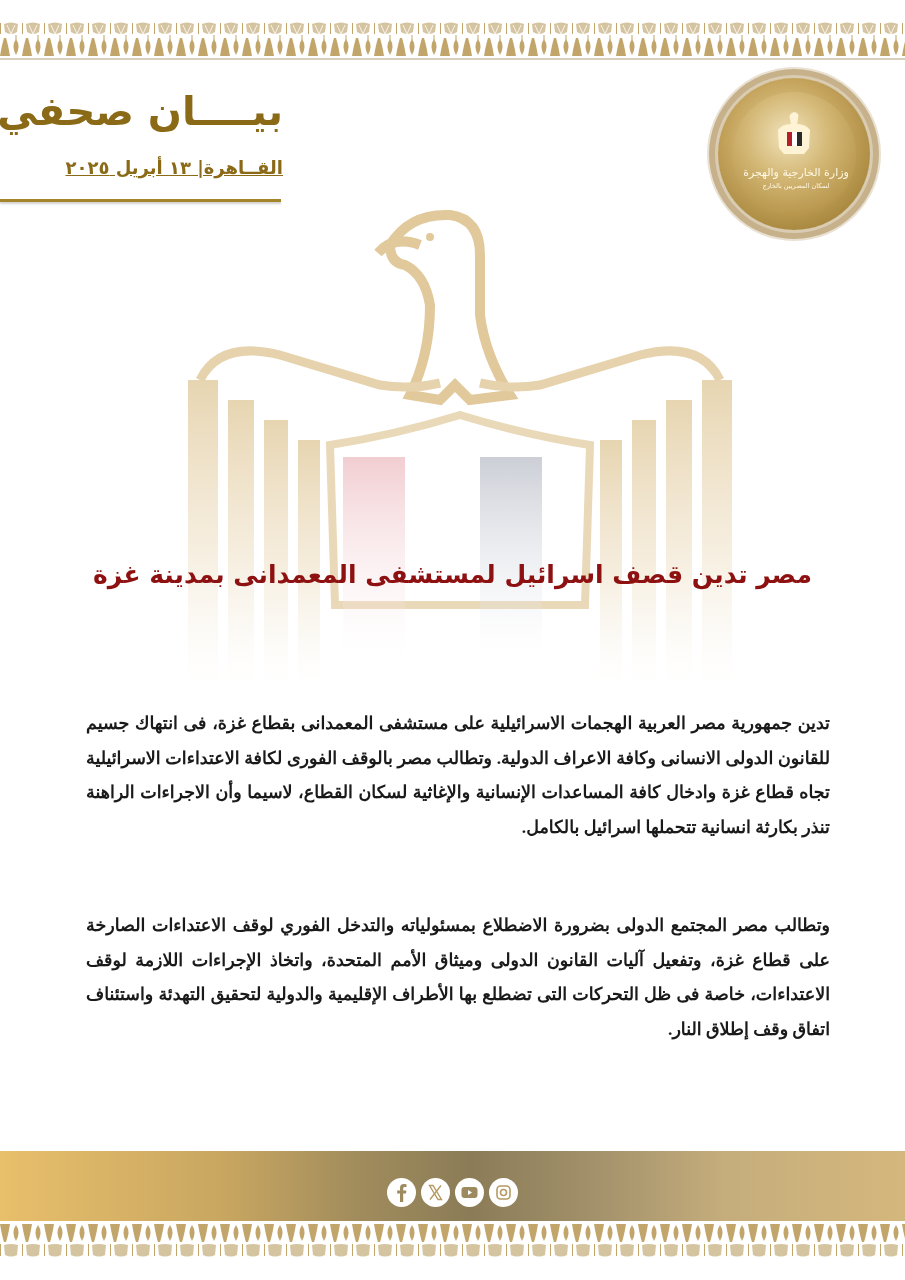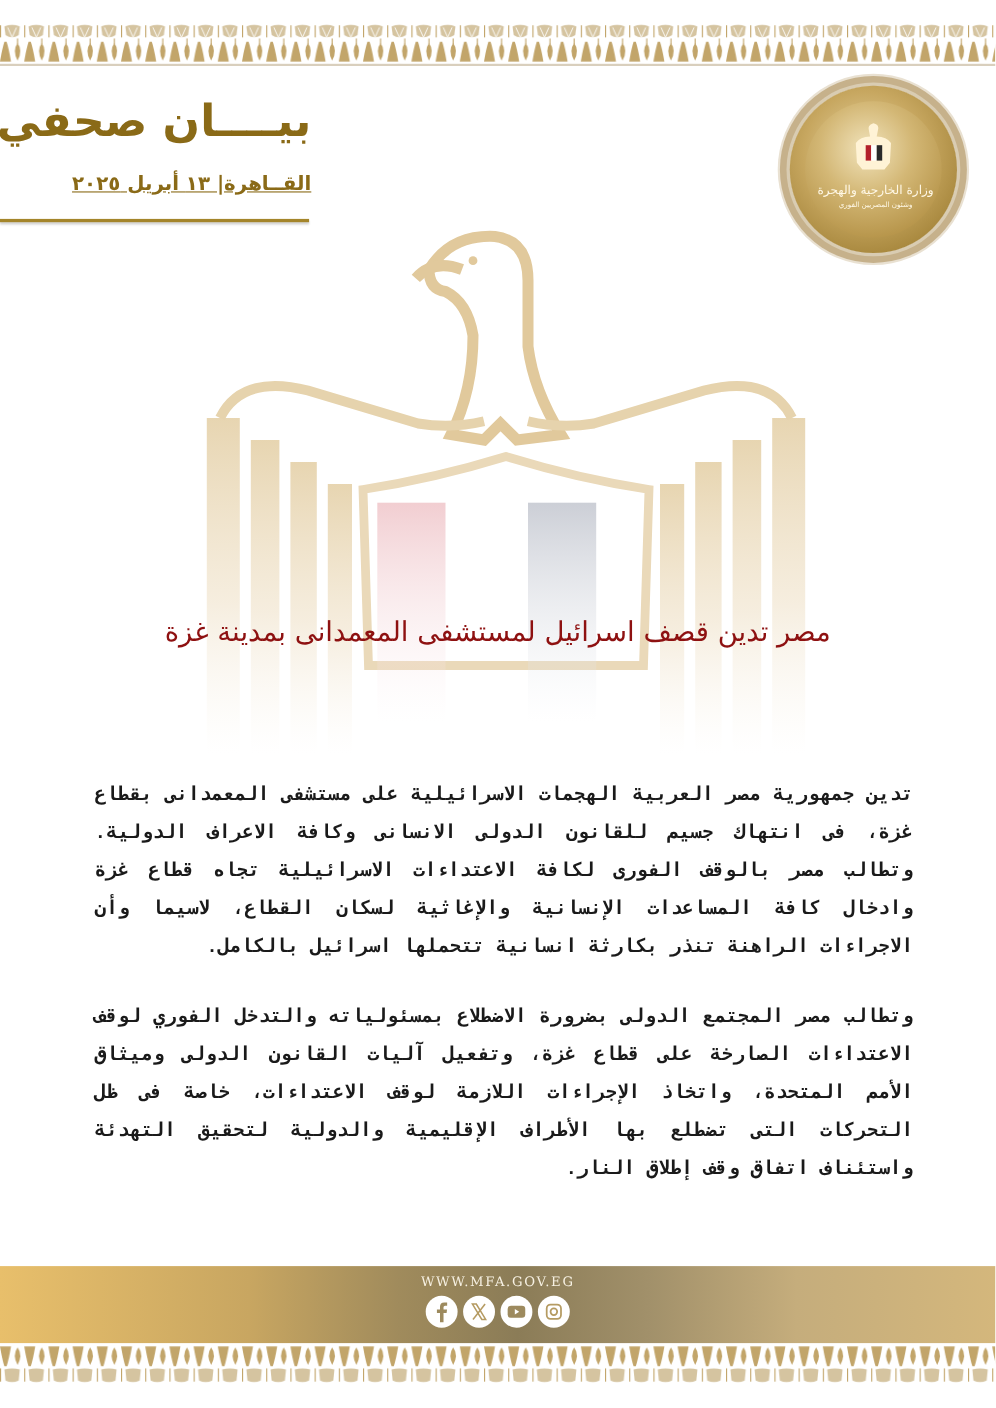--- a/index.html
+++ b/index.html
@@ -50,28 +50,28 @@
   }
   .seal-text.main { top:88px; font-size:11px; }
   .seal-text.sub { top:104px; font-size:6.5px; }
 
   
   .watermark { position:absolute; left:180px; top:205px; width:560px; height:480px; }
 
   
   .headline {
     position:absolute; left:0; width:905px; top:560px; text-align:center;
-    font-family:"DejaVu Sans", sans-serif; font-weight:normal;
+    font-family:"DejaVu Sans", sans-serif; font-weight:bold;
     font-size:25px; color:#8e1111; direction:rtl;
   }
 
   
   .body-text {
     position:absolute; left:86px; width:744px;
-    font-family:Liberation Mono, monospace; font-weight:bold;
+    font-family:Liberation Serif, serif; font-weight:bold;
     font-size:17.5px; line-height:34.5px; color:#1a1a1a;
     direction:rtl; text-align:justify; text-align-last:right;
   }
   .para-1 { top:706px; }
   .para-2 { top:908px; }
 
   
   .footer-band {
     position:absolute; left:0; top:1151px; width:905px; height:70px;
     background:linear-gradient(90deg, #e8bf6b 0%, #c8a661 25%, #a08b5c 40%, #8b7c57 52%, #a1906a 65%, #c5ad7c 80%, #d4b77c 100%);
@@ -117,21 +117,21 @@
 
 <div class="seal">
   <div class="seal-inner"></div>
   <svg style="position:absolute;left:58px;top:32px;" width="36" height="50" viewBox="0 0 36 50">
     <path d="M18 2 Q24 3 22 9 L21 14 Q30 14 34 20 L33 38 L28 44 L8 44 L3 38 L2 20 Q6 14 15 14 L14 9 Q12 4 18 2 Z" fill="#fff3d6"></path>
     <rect x="11" y="22" width="5" height="14" fill="#b3202a"></rect>
     <rect x="16" y="22" width="5" height="14" fill="#ffffff"></rect>
     <rect x="21" y="22" width="5" height="14" fill="#2a2a2a"></rect>
   </svg>
   <div class="seal-text main">وزارة الخارجية والهجرة</div>
-  <div class="seal-text sub">وشئون المصريين الفوري</div>
+  <div class="seal-text sub">لسكان المصريين بالخارج</div>
 </div>
 
 <svg class="watermark" viewBox="0 0 560 480">
   <defs>
     <linearGradient id="fadeGold" x1="0" y1="0" x2="0" y2="1">
       <stop offset="0" stop-color="#e6d3ad" stop-opacity="0.95"></stop>
       <stop offset="0.55" stop-color="#eedfc4" stop-opacity="0.55"></stop>
       <stop offset="1" stop-color="#f6efe2" stop-opacity="0"></stop>
     </linearGradient>
     <linearGradient id="fadeRed" x1="0" y1="0" x2="0" y2="1">
@@ -164,21 +164,20 @@
   <rect x="163" y="252" width="62" height="200" fill="url(#fadeRed)"></rect>
   <rect x="300" y="252" width="62" height="200" fill="url(#fadeGray)"></rect>
 </svg>
 
 <div class="headline">مصر تدين قصف اسرائيل لمستشفى المعمدانى بمدينة غزة</div>
 
 <p class="body-text para-1" style="margin:0;">تدين جمهورية مصر العربية الهجمات الاسرائيلية على مستشفى المعمدانى بقطاع غزة، فى انتهاك جسيم للقانون الدولى الانسانى وكافة الاعراف الدولية. وتطالب مصر بالوقف الفورى لكافة الاعتداءات الاسرائيلية تجاه قطاع غزة وادخال كافة المساعدات الإنسانية والإغاثية لسكان القطاع، لاسيما وأن الاجراءات الراهنة تنذر بكارثة انسانية تتحملها اسرائيل بالكامل.</p>
 <p class="body-text para-2" style="margin:0;">وتطالب مصر المجتمع الدولى بضرورة الاضطلاع بمسئولياته والتدخل الفوري لوقف الاعتداءات الصارخة على قطاع غزة، وتفعيل آليات القانون الدولى وميثاق الأمم المتحدة، واتخاذ الإجراءات اللازمة لوقف الاعتداءات، خاصة فى ظل التحركات التى تضطلع بها الأطراف الإقليمية والدولية لتحقيق التهدئة واستئناف اتفاق وقف إطلاق النار.</p>
 
 <div class="footer-band">
-  <div class="footer-url">WWW.MFA.GOV.EG</div>
   <div class="social-row">
     <div class="social-icon">
       <svg width="29" height="29" viewBox="0 0 29 29">
           <path d="M16.2 24 L16.2 15.6 L19 15.6 L19.4 12.4 L16.2 12.4 L16.2 10.4 Q16.2 9 17.6 9 L19.5 9 L19.5 6.2 Q18.3 6 16.9 6 Q13 6 13 10 L13 12.4 L10.2 12.4 L10.2 15.6 L13 15.6 L13 24 Z" fill="#9d8a5e"></path>
         </svg>
     </div>
     <div class="social-icon">
       <svg width="29" height="29" viewBox="0 0 29 29">
           <path d="M8.5 7.5 L12 7.5 L20.5 21.5 L17 21.5 Z" fill="none" stroke="#b59b62" stroke-width="1.4"></path>
           <path d="M20 7.5 L9 21.5" stroke="#b59b62" stroke-width="1.4"></path>

